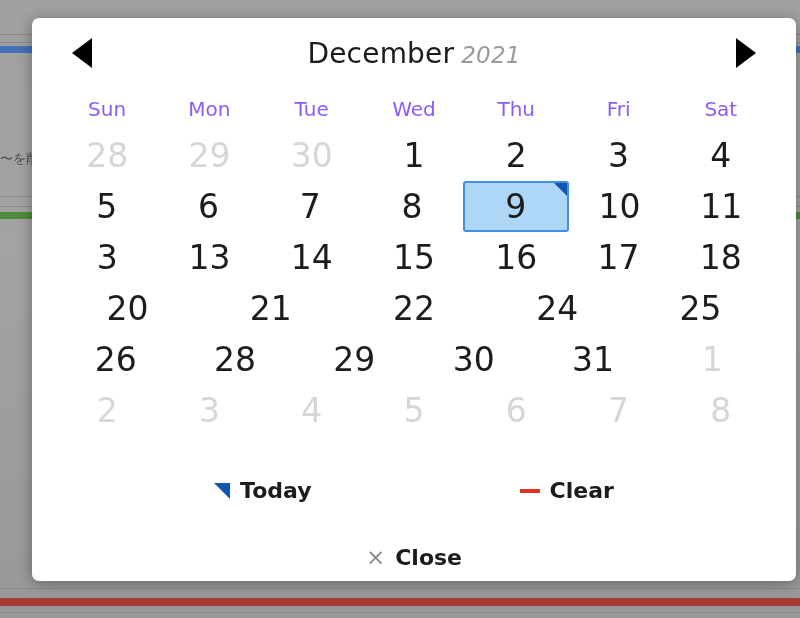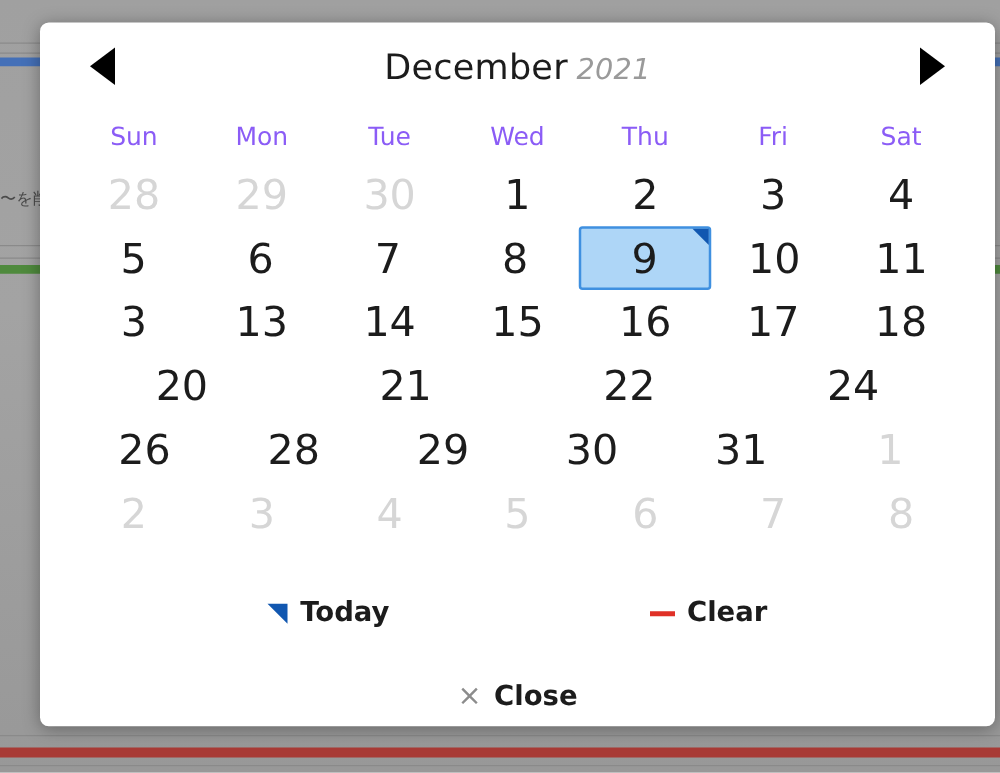--- a/index.html
+++ b/index.html
@@ -265,20 +265,21 @@
           <div class="cal-cell">15</div>
           <div class="cal-cell">16</div>
           <div class="cal-cell">17</div>
           <div class="cal-cell">18</div>
         </div>
         <div class="cal-row">
           <div class="cal-cell">20</div>
           <div class="cal-cell">21</div>
           <div class="cal-cell">22</div>
           <div class="cal-cell">24</div>
+          <div class="cal-cell">25</div>
         </div>
         <div class="cal-row">
           <div class="cal-cell">26</div>
           <div class="cal-cell">28</div>
           <div class="cal-cell">29</div>
           <div class="cal-cell">30</div>
           <div class="cal-cell">31</div>
           <div class="cal-cell muted">1</div>
         </div>
         <div class="cal-row">

